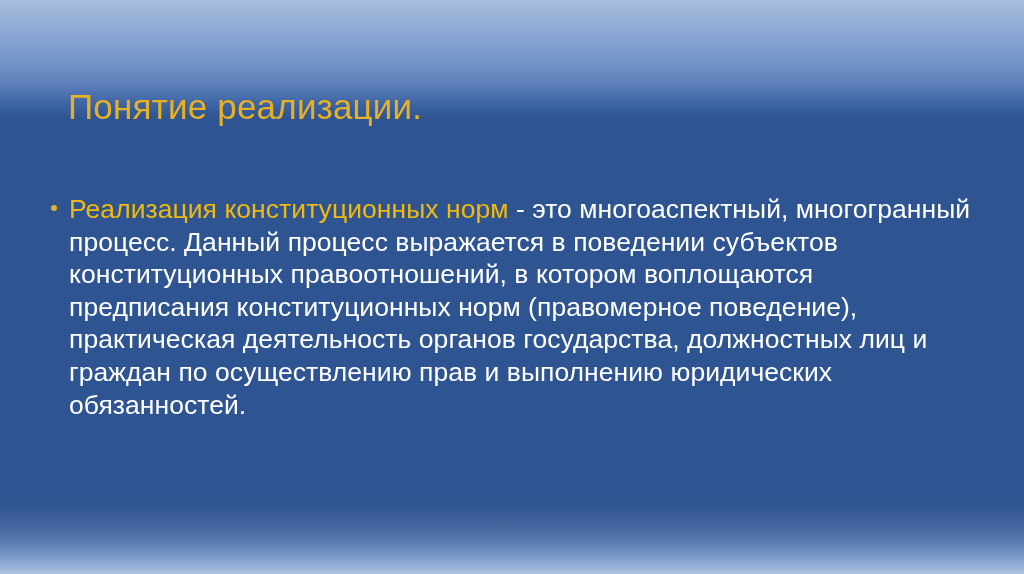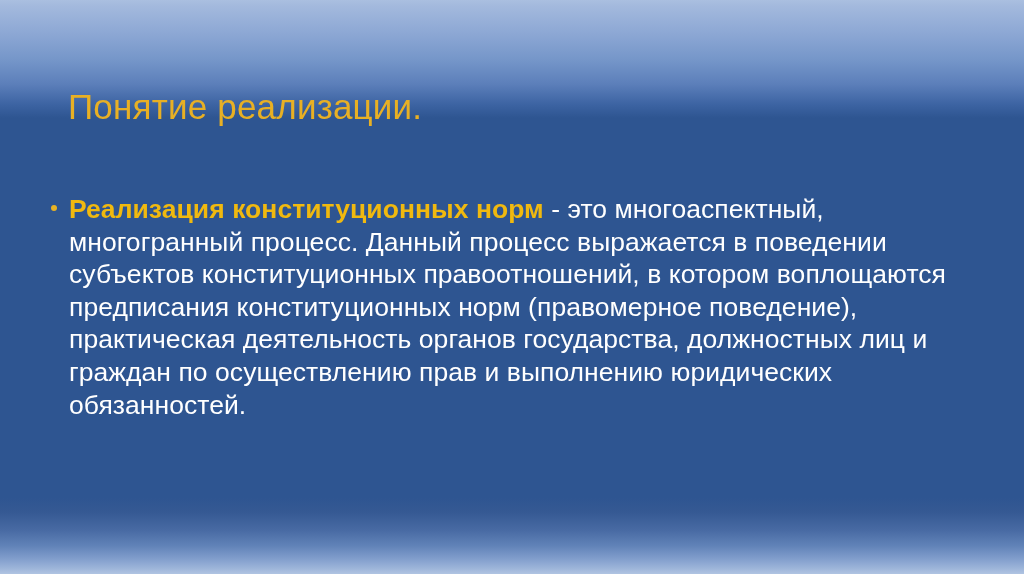--- a/index.html
+++ b/index.html
@@ -69,21 +69,21 @@
     left: 1px;
     top: 12px;
     width: 6px;
     height: 6px;
     border-radius: 50%;
     background: #e9b324;
   }
 
   .lead {
     color: #f0b90f;
-    font-weight: bold;
+    font-weight: normal;
     text-align: center;
   }
 </style>
 </head>
 <body>
 
 <div class="slide">
 
   <h1 class="title">Понятие реализации.</h1>
 

